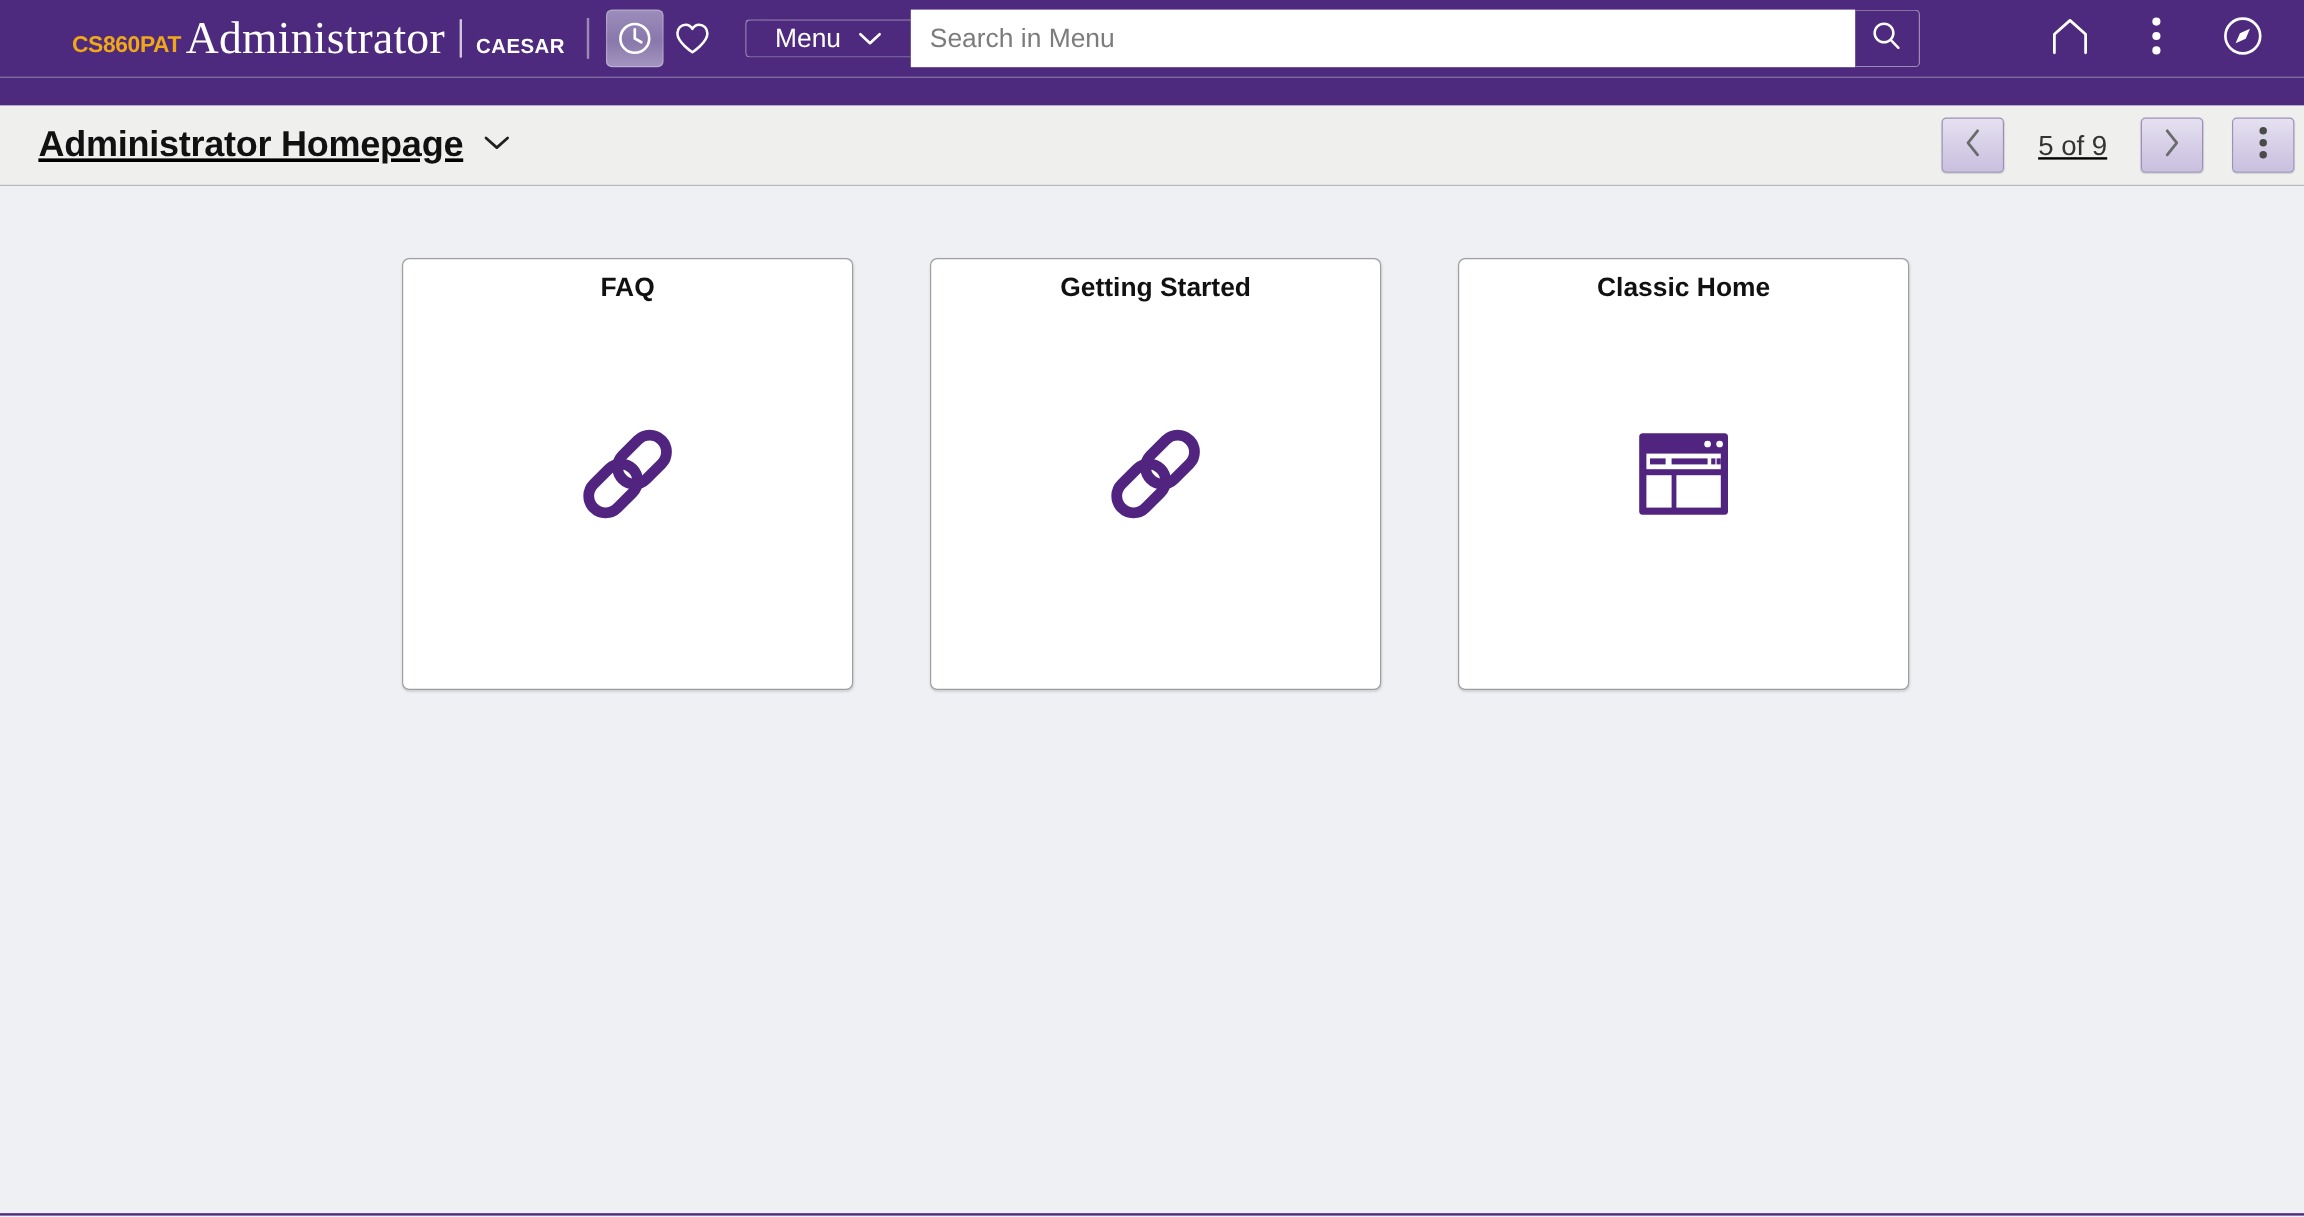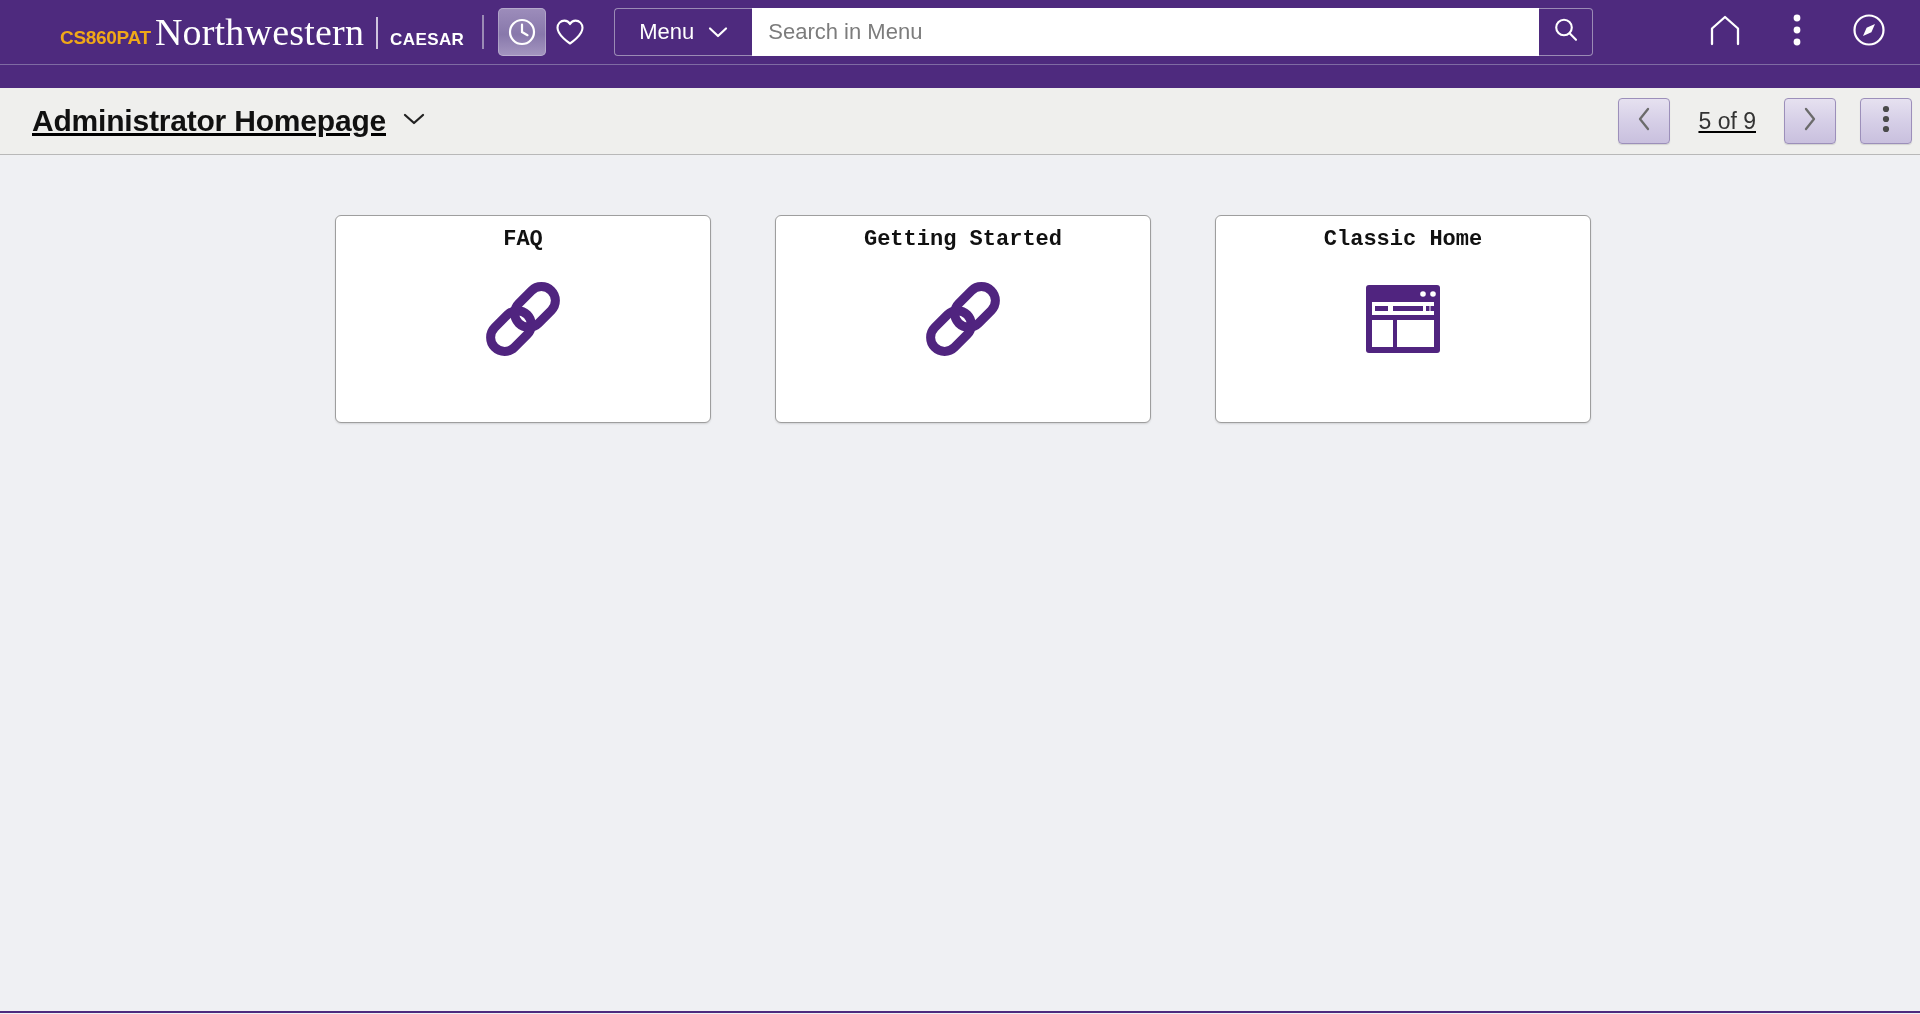--- a/index.html
+++ b/index.html
@@ -90,21 +90,21 @@
     cursor: pointer;
   }
   .icon-btn.active {
     background: linear-gradient(to bottom, #9d8dbb 0%, #8878ab 55%, #a496c0 100%);
     box-shadow: inset 0 0 0 1px rgba(255,255,255,0.25);
   }
   .icon-btn svg { display: block; }
 
   .menu-btn {
     margin-left: 20px;
-    height: 48px;
+    height: 32px;
     min-width: 138px;
     border: 1px solid #9b8bb5;
     border-right: none;
     border-radius: 4px 0 0 4px;
     display: flex;
     align-items: center;
     justify-content: center;
     gap: 14px;
     padding: 0 18px;
     color: #fff;
@@ -221,31 +221,30 @@
     padding-top: 60px;
     padding-left: 335px;
     border-bottom: 2px solid #4e2a7e;
   }
   .tile-row {
     display: flex;
     gap: 64px;
   }
   .tile {
     width: 376px;
-    height: 208px;
+    height: 360px;
     background: #ffffff;
     border: 1px solid #9e9e9e;
     border-radius: 6px;
     box-shadow: 0 1px 2px rgba(0,0,0,0.13);
     display: flex;
     flex-direction: column;
     align-items: center;
     cursor: pointer;
     position: relative;
-    font-family: Liberation Mono, monospace;
   }
   .tile-title {
     margin-top: 11px;
     font-size: 22px;
     font-weight: bold;
     color: #111;
     text-align: center;
   }
   .tile-icon {
     position: absolute;
@@ -257,21 +256,21 @@
     justify-content: center;
   }
 </style>
 </head>
 <body>
 
 <div class="header">
 
   <div class="brand-block">
     <span class="brand-prefix">CS860PAT</span>
-    <span class="brand-main">Northwestern</span>
+    <span class="brand-main">Administrator</span>
     <span class="brand-divider"></span>
     <span class="brand-sub">CAESAR</span>
   </div>
 
   <div class="vbar"></div>
 
   <div class="icon-btn active">
     <span>
       <svg width="30" height="30" viewBox="0 0 30 30">
         <circle cx="15" cy="15" r="12" fill="none" stroke="#ffffff" stroke-width="2.2"></circle>

